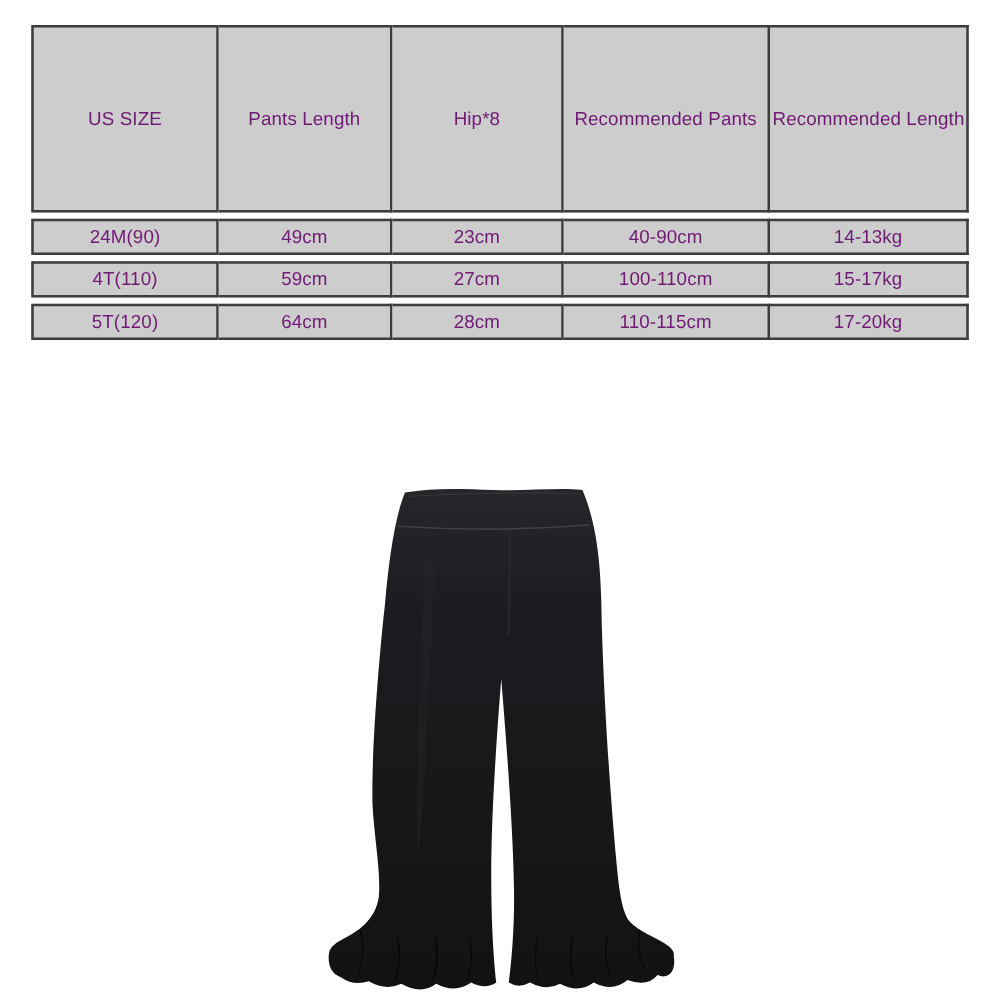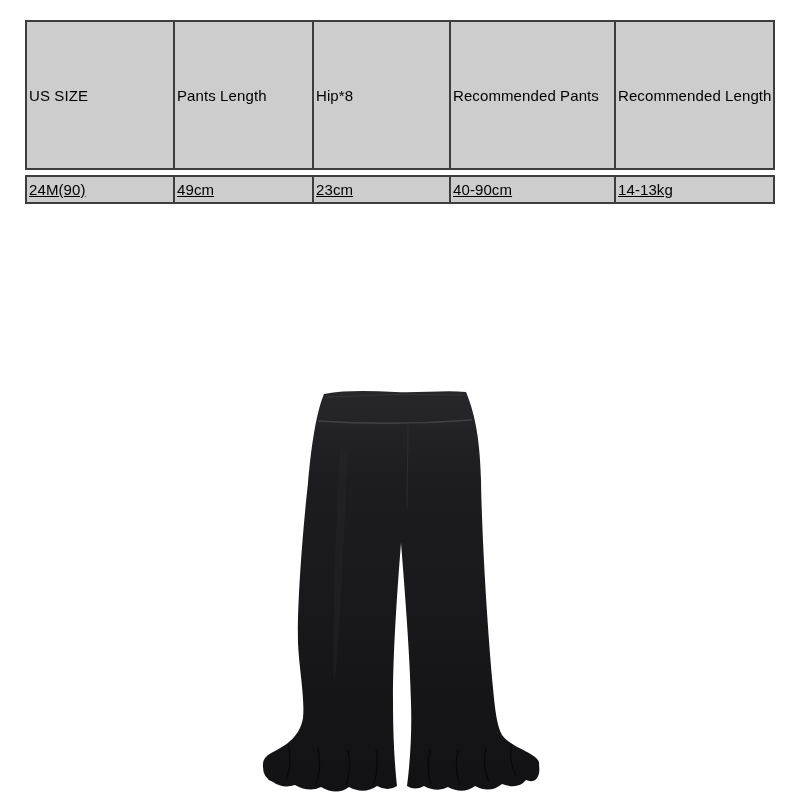--- a/index.html
+++ b/index.html
@@ -20,35 +20,35 @@
     border-spacing: 0 5px;
   }
   table.size-chart th,
   table.size-chart td {
     background: #cdcdcd;
     border-top: 2px solid #3d3d3d;
     border-bottom: 2px solid #3d3d3d;
     border-right: 2px solid #3d3d3d;
     border-left: none;
     padding: 0 2px;
-    text-align: left;
+    text-align: center;
     vertical-align: middle;
     font-size: 15px;
     font-weight: 400;
-    color: #000000;
+    color: #701a75;
     letter-spacing: 0.1px;
     overflow: hidden;
     white-space: nowrap;
   }
   table.size-chart th:first-child,
   table.size-chart td:first-child {
     border-left: 2px solid #3d3d3d;
   }
   table.size-chart thead th { height: 146px; }
-  table.size-chart tbody td { height: 25px; text-decoration: underline; }
+  table.size-chart tbody td { height: 25px; }
 
   
   .pants-wrap {
     position: absolute;
     left: 250px; top: 388px;
     width: 300px; height: 410px;
   }
   .pants-wrap svg { display: block; width: 100%; height: 100%; }
 </style>
 </head>
@@ -71,20 +71,34 @@
       <th>Recommended Length</th>
     </tr>
   </thead>
   <tbody>
     <tr>
       <td>24M(90)</td>
       <td>49cm</td>
       <td>23cm</td>
       <td>40-90cm</td>
       <td>14-13kg</td>
+    </tr>
+    <tr>
+      <td>4T(110)</td>
+      <td>59cm</td>
+      <td>27cm</td>
+      <td>100-110cm</td>
+      <td>15-17kg</td>
+    </tr>
+    <tr>
+      <td>5T(120)</td>
+      <td>64cm</td>
+      <td>28cm</td>
+      <td>110-115cm</td>
+      <td>17-20kg</td>
     </tr>
   </tbody>
 </table>
 
 <div class="pants-wrap">
   <svg viewBox="0 0 300 410" xmlns="http://www.w3.org/2000/svg">
     <defs>
       <linearGradient id="pg" x1="0" y1="0" x2="0" y2="1">
         <stop offset="0" stop-color="#27272b"></stop>
         <stop offset="0.22" stop-color="#1d1d21"></stop>

